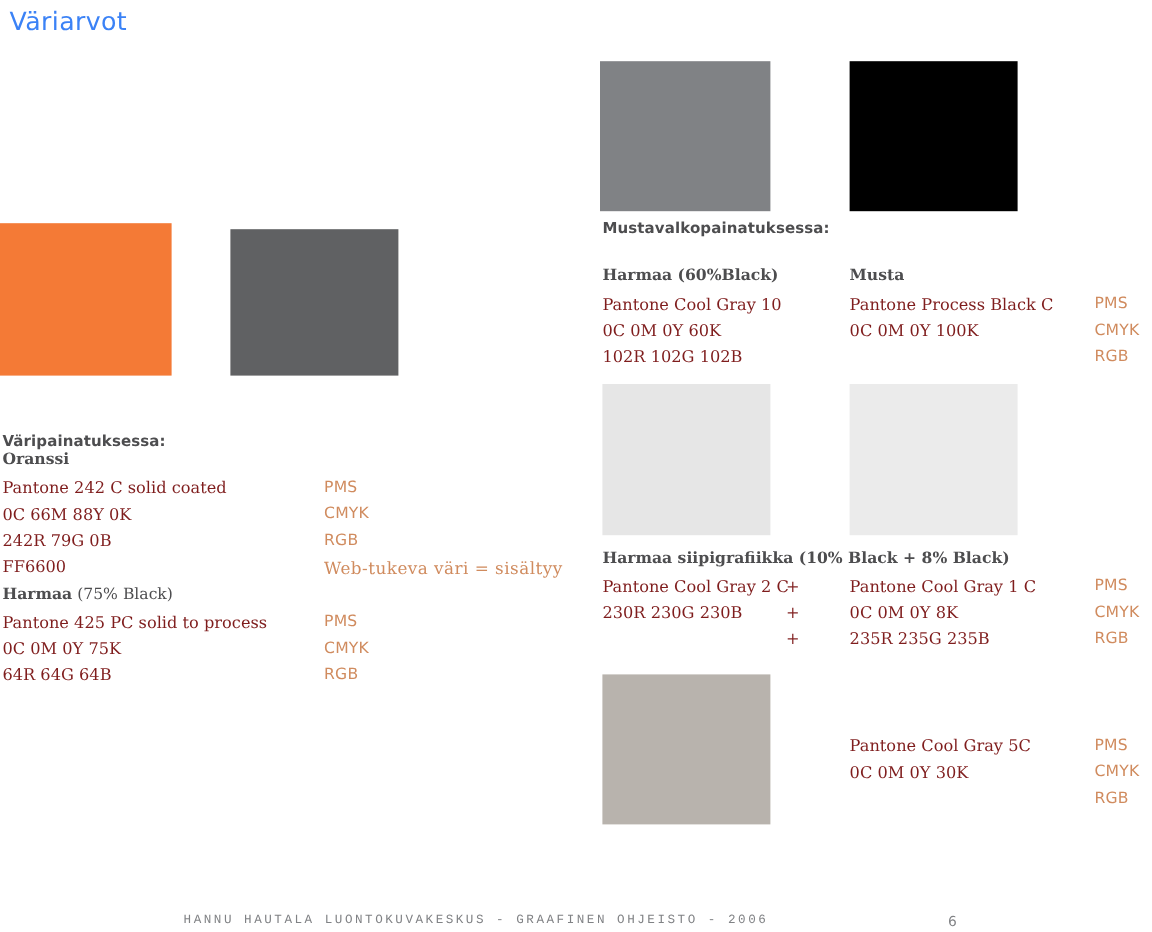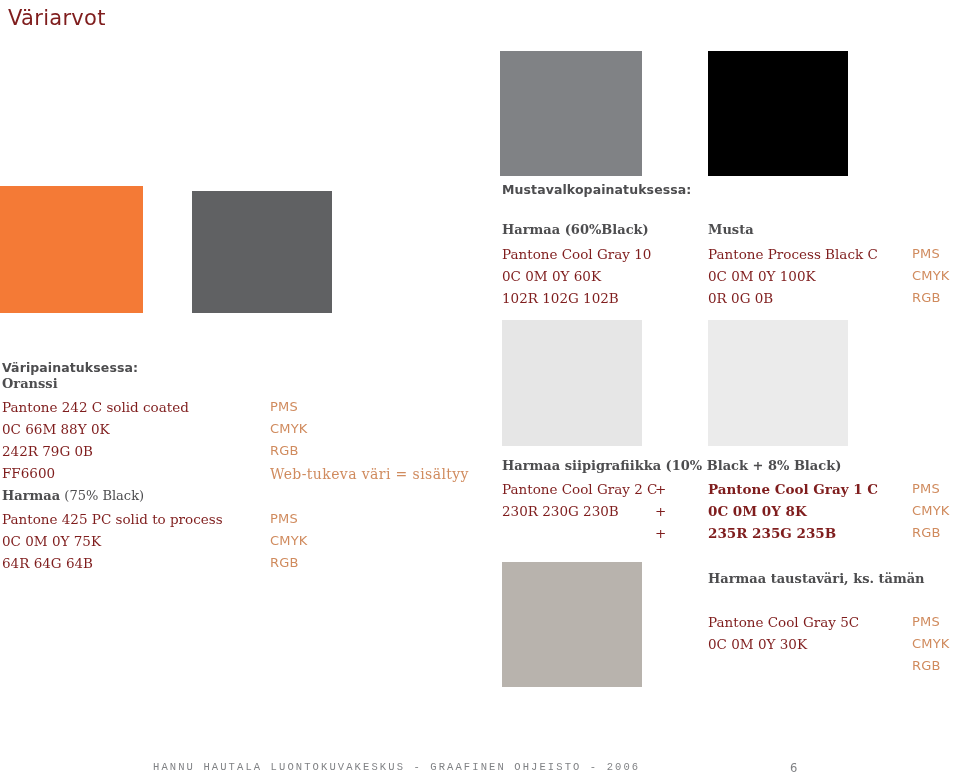--- a/index.html
+++ b/index.html
@@ -104,21 +104,21 @@
   #vp-o-tags    { left: 270px;top: 396px; }
   #vp-note      { left: 270px;top: 462px; }
   #vp-harmaa    { left: 2px;  top: 488px; }
   #vp-h-lines   { left: 2px;  top: 508px; }
   #vp-h-tags    { left: 270px;top: 508px; }
 
   
   #sg-head      { left: 502px; top: 458px; }
   #sg-colA      { left: 502px; top: 478px; }
   #sg-plus      { left: 655px; top: 478px; }
-  #sg-colB      { left: 708px; top: 478px; font-weight: bold; }
+  #sg-colB      { left: 708px; top: 478px; }
   #sg-tags      { left: 912px; top: 478px; }
 
   
   #tv-head      { left: 708px; top: 568px; }
   #tv-lines     { left: 708px; top: 611px; }
   #tv-tags      { left: 912px; top: 611px; }
 
   
   .footer {
     position: absolute;
@@ -128,21 +128,21 @@
     letter-spacing: 2.1px;
     color: #808285;
     white-space: nowrap;
   }
   #footer-text { left: 153px; font-family: Liberation Mono, monospace; }
   #footer-page { left: 790px; letter-spacing: 0; font-size: 11.5px; }
 </style>
 </head>
 <body>
 
-<div class="page-title" style="color: #7f1d1d;">Väriarvot</div>
+<div class="page-title" style="color: #3b82f6;">Väriarvot</div>
 
 <div class="swatch sw-orange" style="background: rgb(244, 122, 54);"></div>
 <div class="swatch sw-gray75" style="background: rgb(96, 97, 99);"></div>
 <div class="swatch sw-gray60" style="background: rgb(128, 130, 133);"></div>
 <div class="swatch sw-black" style="background: rgb(0, 0, 0);"></div>
 <div class="swatch sw-l230" style="background: rgb(230, 230, 230);"></div>
 <div class="swatch sw-l235" style="background: rgb(235, 235, 235);"></div>
 <div class="swatch sw-gray30" style="background: rgb(184, 179, 173);"></div>
 
 <div class="tblock hdr" id="mv-head">Mustavalkopainatuksessa:</div>
@@ -153,21 +153,20 @@
 
 <div class="rows" id="mv-colA">
   <span class="r line">Pantone Cool Gray 10</span>
   <span class="r line">0C 0M 0Y 60K</span>
   <span class="r line">102R 102G 102B</span>
 </div>
 
 <div class="rows" id="mv-colB">
   <span class="r line">Pantone Process Black C</span>
   <span class="r line">0C 0M 0Y 100K</span>
-  <span class="r line">0R 0G 0B</span>
 </div>
 
 <div class="rows" id="mv-tags">
   <span class="r tag">PMS</span>
   <span class="r tag">CMYK</span>
   <span class="r tag">RGB</span>
 </div>
 
 <div class="tblock hdr" id="vp-head">Väripainatuksessa:</div>
 
@@ -225,21 +224,20 @@
   <span class="r line">235R 235G 235B</span>
 </div>
 
 <div class="rows" id="sg-tags">
   <span class="r tag">PMS</span>
   <span class="r tag">CMYK</span>
   <span class="r tag">RGB</span>
 </div>
 
 <div class="tblock" id="tv-head">
-  <div class="hdr-serif" style="line-height:22px">Harmaa taustaväri, ks. tämän</div>
 </div>
 
 <div class="rows" id="tv-lines">
   <span class="r line">Pantone Cool Gray 5C</span>
   <span class="r line">0C 0M 0Y 30K</span>
 </div>
 
 <div class="rows" id="tv-tags">
   <span class="r tag">PMS</span>
   <span class="r tag">CMYK</span>

